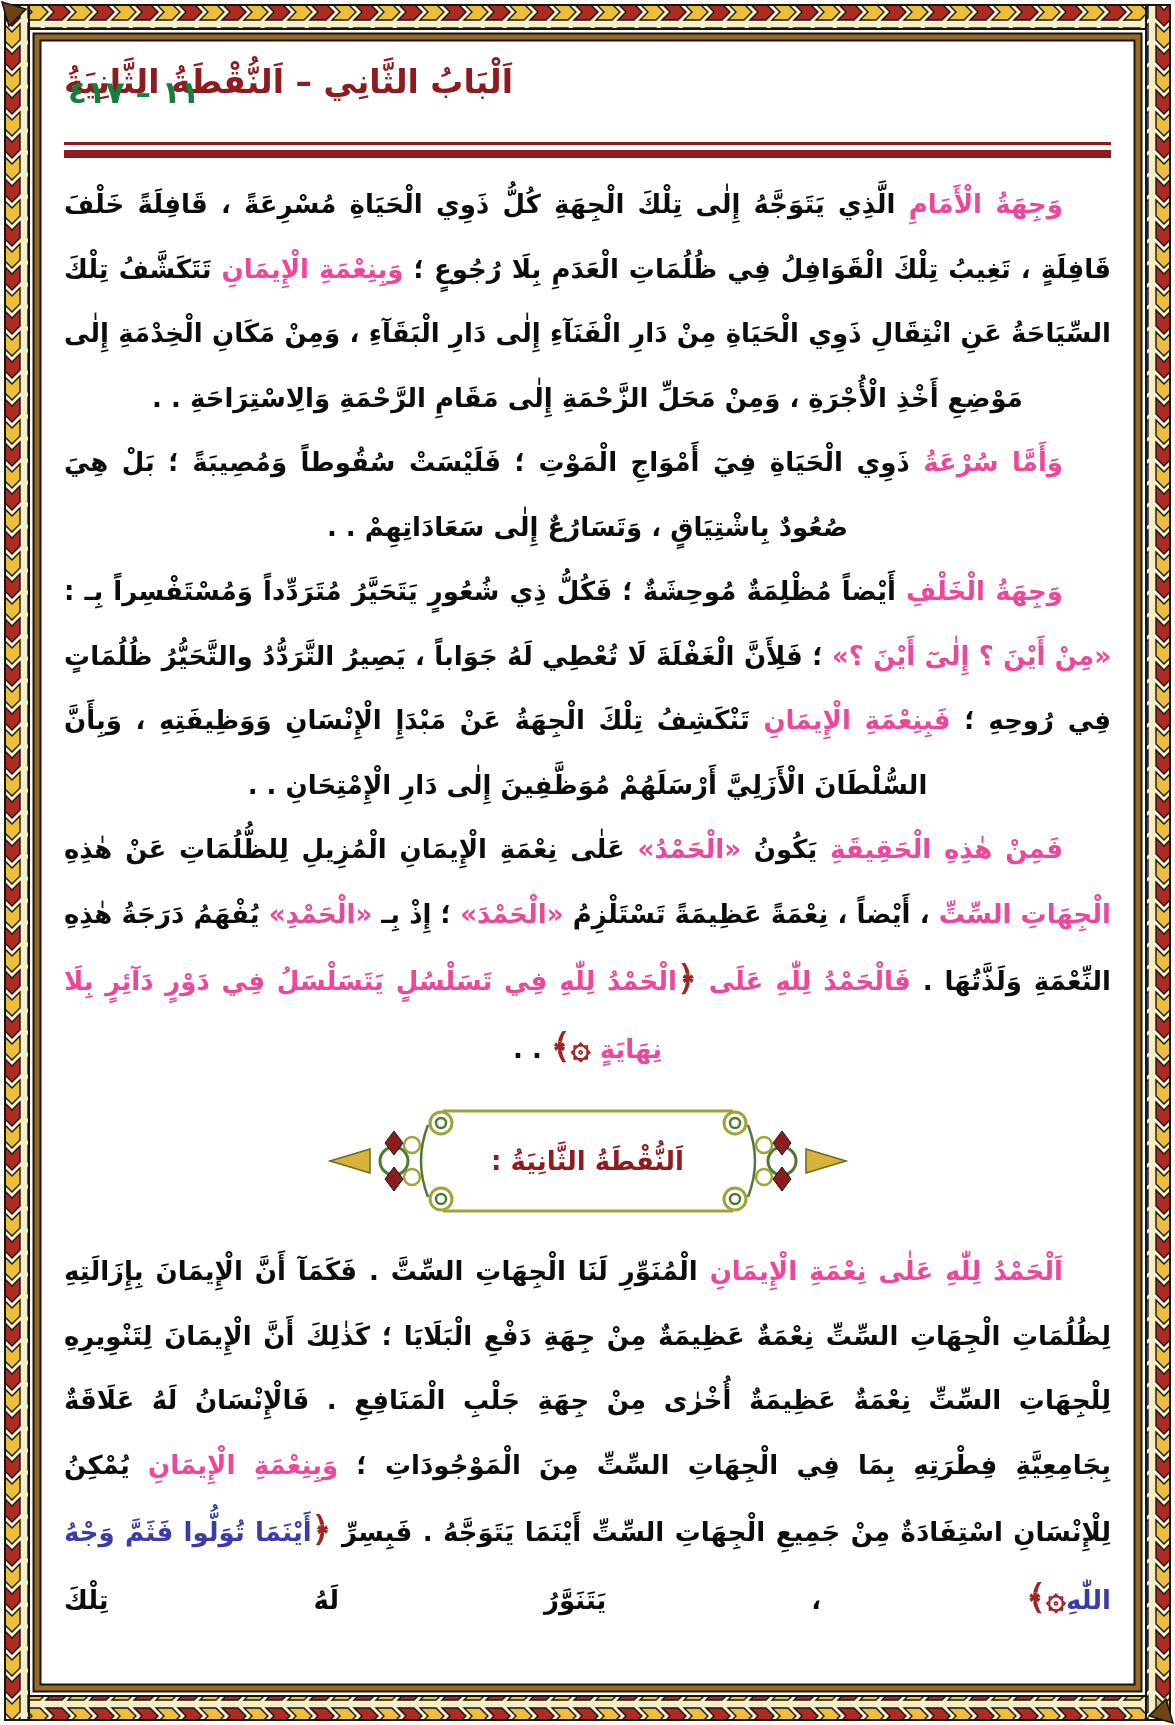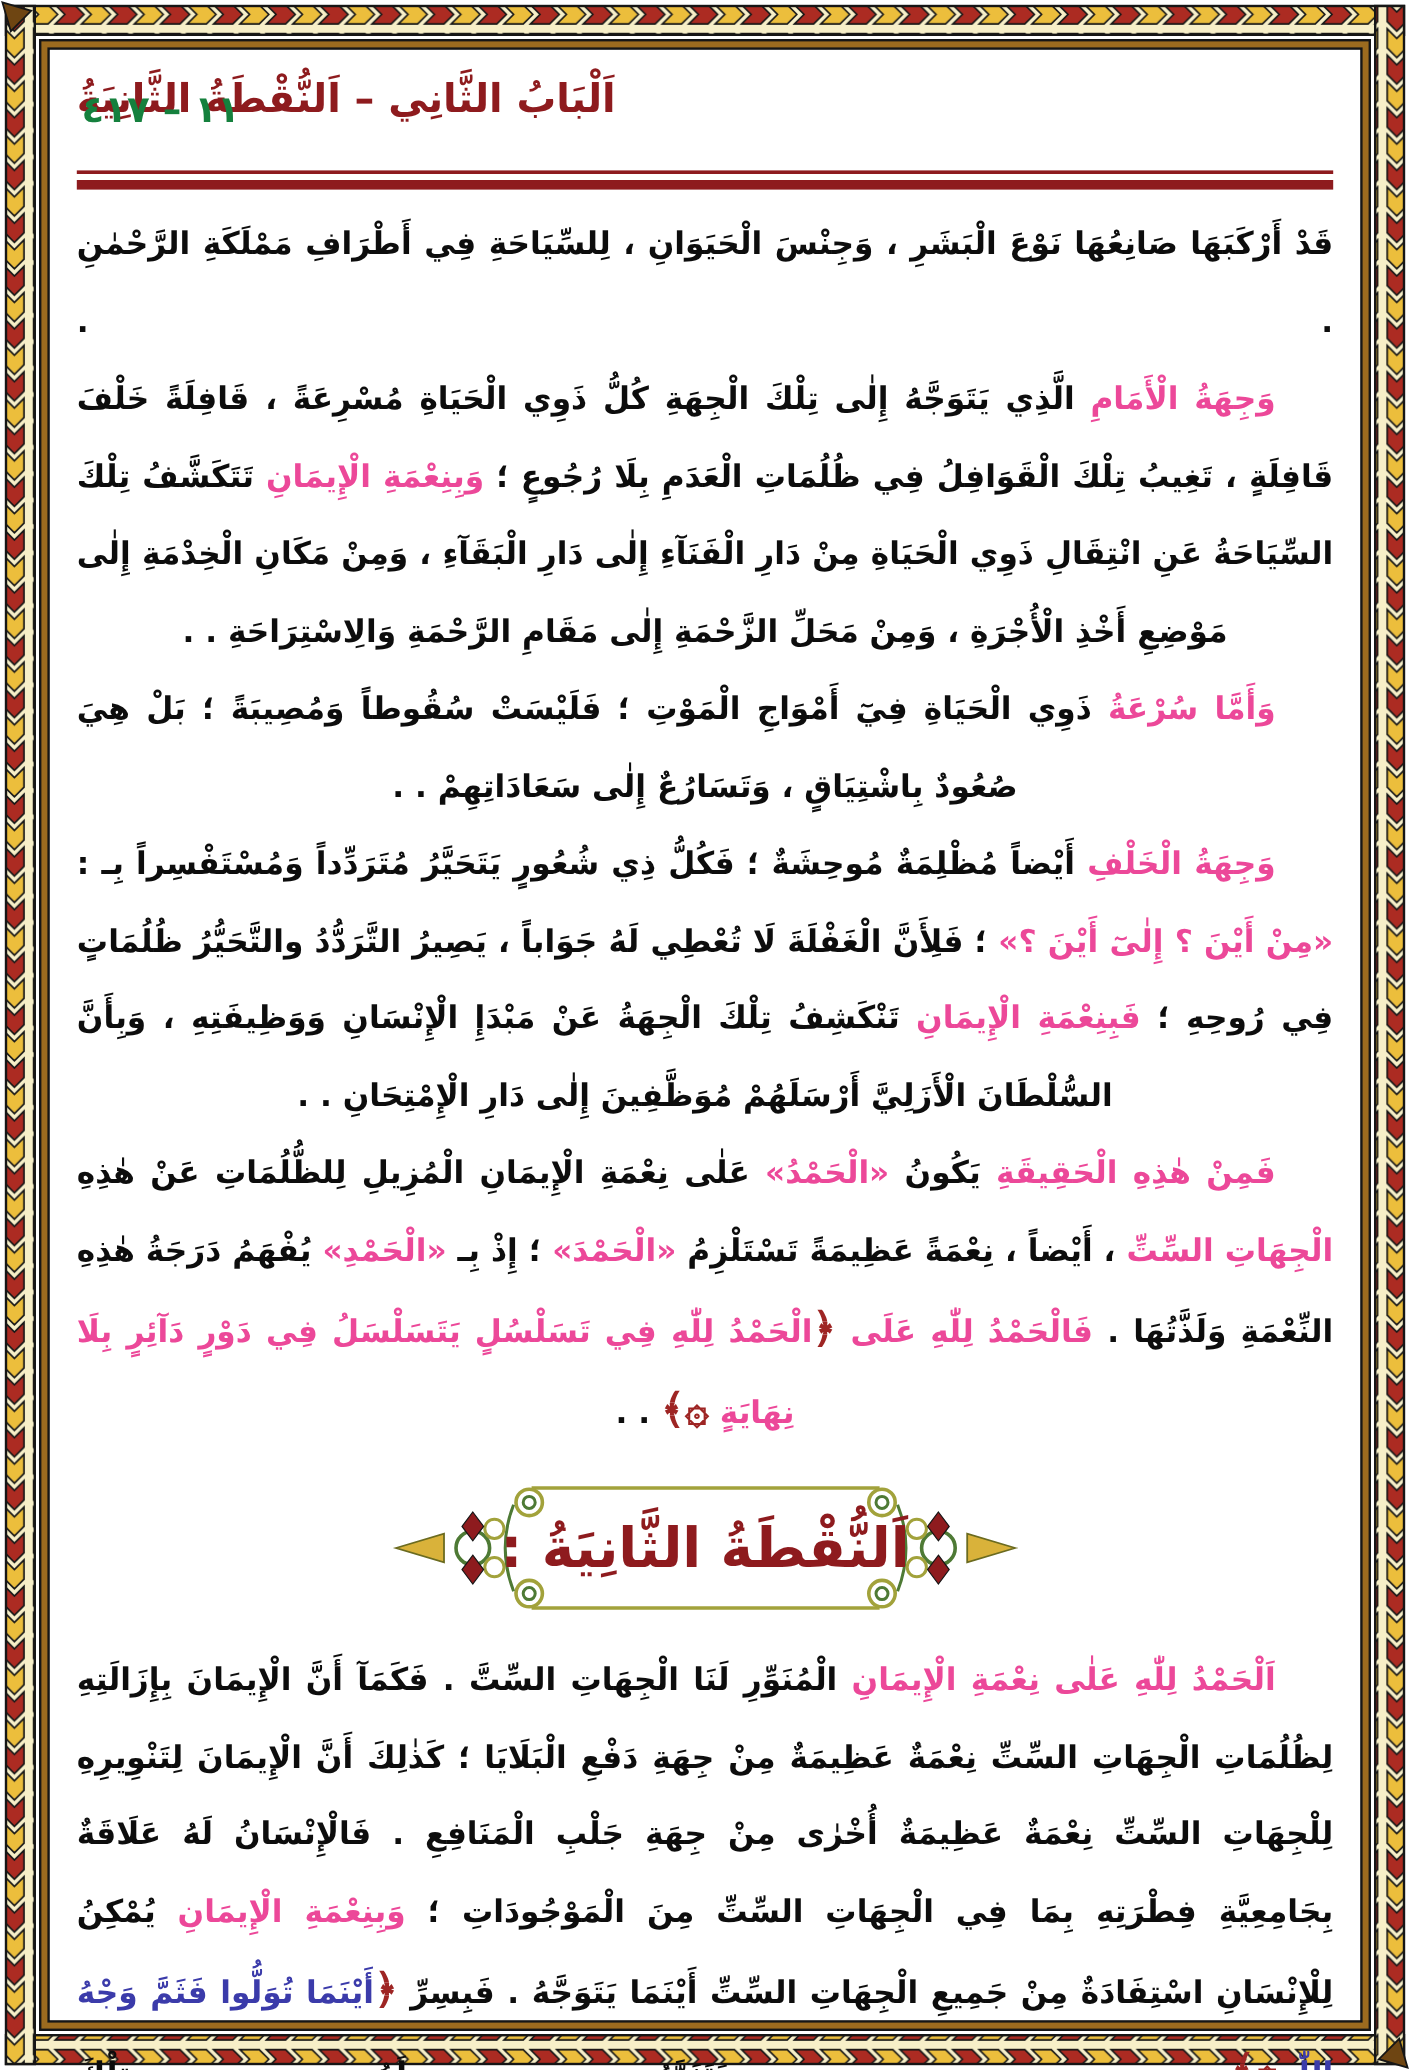--- a/index.html
+++ b/index.html
@@ -38,21 +38,21 @@
   p.last-justify{text-align-last:justify;}
   .run-k{color:#0d0d0d;}
   .run-r{color:#ec4899;}
   .run-u{color:#3B3BAA;}
   .run-b{color:#9E2524;font-size:34px;}
   
   .ornament{position:relative;height:152px;margin:4px 0 2px 0;}
   .ornament svg{position:absolute;left:50%;top:0;transform:translateX(-50%);}
   .section-heading{
     position:absolute;left:50%;top:76px;transform:translate(-50%,-50%);
-    color:#8E1B1E;font-weight:bold;font-size:46px;white-space:nowrap;
+    color:#8E1B1E;font-weight:bold;font-size:26px;white-space:nowrap;
   }
 </style>
 </head>
 <body>
 
 <div class="page-border">
   <svg width="1175" height="1725" viewBox="0 0 1175 1725">
     <defs>
       <pattern id="chainH" width="44" height="24" patternUnits="userSpaceOnUse">
         <rect x="0" y="0" width="44" height="24" fill="#F7EFC8"></rect>
@@ -86,21 +86,20 @@
   <div class="header">
     <div class="page-num">١١ – ٤١٧</div>
     <div class="page-title">اَلْبَابُ الثَّانِي – اَلنُّقْطَةُ الثَّانِيَةُ</div>
   </div>
 
   <div class="rule-thin"></div>
   <div class="rule-gap"></div>
   <div class="rule-thick"></div>
 
   <div class="body-text">
-    <p class="para last-justify"><span class="run-k">قَدْ أَرْكَبَهَا صَانِعُهَا نَوْعَ الْبَشَرِ ، وَجِنْسَ الْحَيَوَانِ ، لِلسِّيَاحَةِ فِي أَطْرَافِ مَمْلَكَةِ الرَّحْمٰنِ . .</span></p>
     <p class="para indent last-center"><span class="run-r">وَجِهَةُ الْأَمَامِ </span><span class="run-k">الَّذِي يَتَوَجَّهُ إِلٰى تِلْكَ الْجِهَةِ كُلُّ ذَوِي الْحَيَاةِ مُسْرِعَةً ، قَافِلَةً خَلْفَ قَافِلَةٍ ، تَغِيبُ تِلْكَ الْقَوَافِلُ فِي ظُلُمَاتِ الْعَدَمِ بِلَا رُجُوعٍ ؛ </span><span class="run-r">وَبِنِعْمَةِ الْإِيمَانِ </span><span class="run-k">تَتَكَشَّفُ تِلْكَ السِّيَاحَةُ عَنِ انْتِقَالِ ذَوِي الْحَيَاةِ مِنْ دَارِ الْفَنَآءِ إِلٰى دَارِ الْبَقَآءِ ، وَمِنْ مَكَانِ الْخِدْمَةِ إِلٰى مَوْضِعِ أَخْذِ الْأُجْرَةِ ، وَمِنْ مَحَلِّ الزَّحْمَةِ إِلٰى مَقَامِ الرَّحْمَةِ وَالِاسْتِرَاحَةِ . .</span></p>
     <p class="para indent last-center"><span class="run-r">وَأَمَّا سُرْعَةُ </span><span class="run-k">ذَوِي الْحَيَاةِ فِيٓ أَمْوَاجِ الْمَوْتِ ؛ فَلَيْسَتْ سُقُوطاً وَمُصِيبَةً ؛ بَلْ هِيَ صُعُودٌ بِاشْتِيَاقٍ ، وَتَسَارُعٌ إِلٰى سَعَادَاتِهِمْ . .</span></p>
     <p class="para indent last-center"><span class="run-r">وَجِهَةُ الْخَلْفِ </span><span class="run-k">أَيْضاً مُظْلِمَةٌ مُوحِشَةٌ ؛ فَكُلُّ ذِي شُعُورٍ يَتَحَيَّرُ مُتَرَدِّداً وَمُسْتَفْسِراً بِـ : </span><span class="run-r">«مِنْ أَيْنَ ؟ إِلٰىٓ أَيْنَ ؟» </span><span class="run-k">؛ فَلِأَنَّ الْغَفْلَةَ لَا تُعْطِي لَهُ جَوَاباً ، يَصِيرُ التَّرَدُّدُ والتَّحَيُّرُ ظُلُمَاتٍ فِي رُوحِهِ ؛ </span><span class="run-r">فَبِنِعْمَةِ الْإِيمَانِ </span><span class="run-k">تَنْكَشِفُ تِلْكَ الْجِهَةُ عَنْ مَبْدَإِ الْإِنْسَانِ وَوَظِيفَتِهِ ، وَبِأَنَّ السُّلْطَانَ الْأَزَلِيَّ أَرْسَلَهُمْ مُوَظَّفِينَ إِلٰى دَارِ الْإِمْتِحَانِ . .</span></p>
     <p class="para indent last-center"><span class="run-r">فَمِنْ هٰذِهِ الْحَقِيقَةِ </span><span class="run-k">يَكُونُ </span><span class="run-r">«الْحَمْدُ» </span><span class="run-k">عَلٰى نِعْمَةِ الْإِيمَانِ الْمُزِيلِ لِلظُّلُمَاتِ عَنْ هٰذِهِ </span><span class="run-r">الْجِهَاتِ السِّتِّ </span><span class="run-k">، أَيْضاً ، نِعْمَةً عَظِيمَةً تَسْتَلْزِمُ </span><span class="run-r">«الْحَمْدَ» </span><span class="run-k">؛ إِذْ بِـ </span><span class="run-r">«الْحَمْدِ» </span><span class="run-k">يُفْهَمُ دَرَجَةُ هٰذِهِ النِّعْمَةِ وَلَذَّتُهَا . </span><span class="run-r">فَالْحَمْدُ لِلّٰهِ عَلَى </span><span class="run-b">﴿</span><span class="run-r">الْحَمْدُ لِلّٰهِ فِي تَسَلْسُلٍ يَتَسَلْسَلُ فِي دَوْرٍ دَآئِرٍ بِلَا نِهَايَةٍ </span><span class="run-b">۞﴾</span><span class="run-k"> . .</span></p>
 
     <div class="ornament">
       <svg width="560" height="152" viewBox="0 0 560 152">
 
         <path d="M135,26 H425" stroke="#A2A23B" stroke-width="3" fill="none"></path>
         <path d="M135,126 H425" stroke="#A2A23B" stroke-width="3" fill="none"></path>

